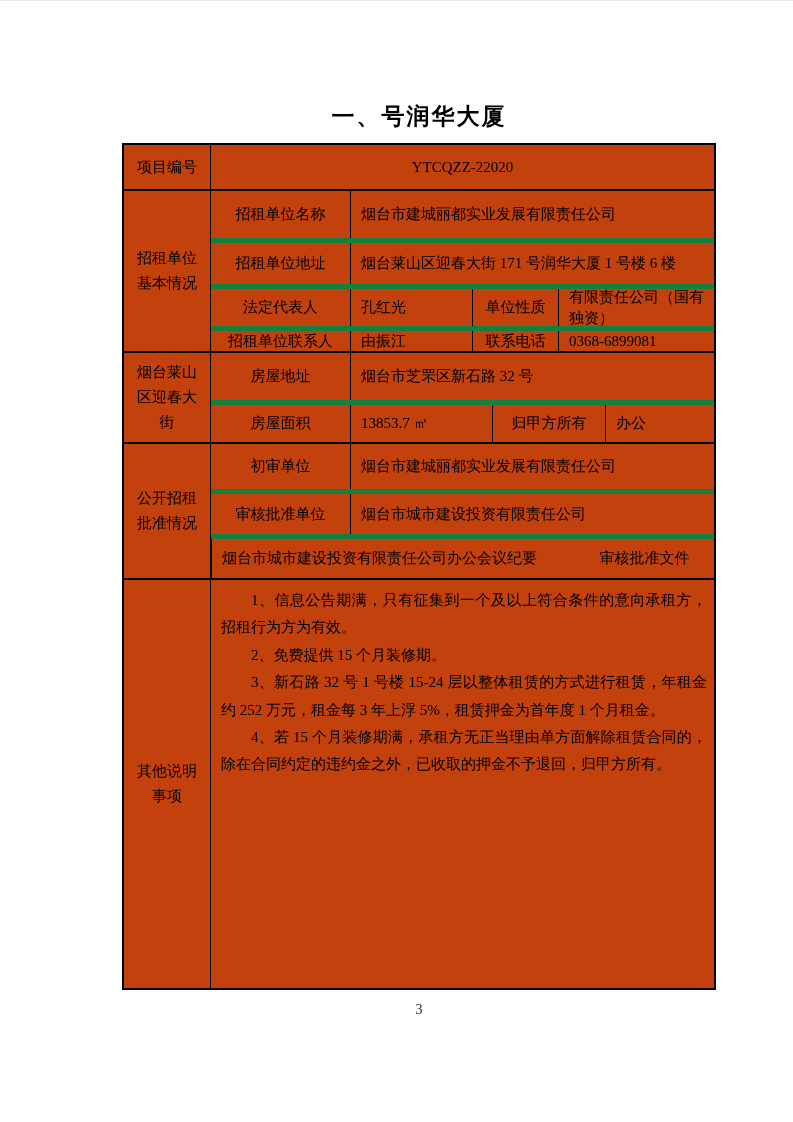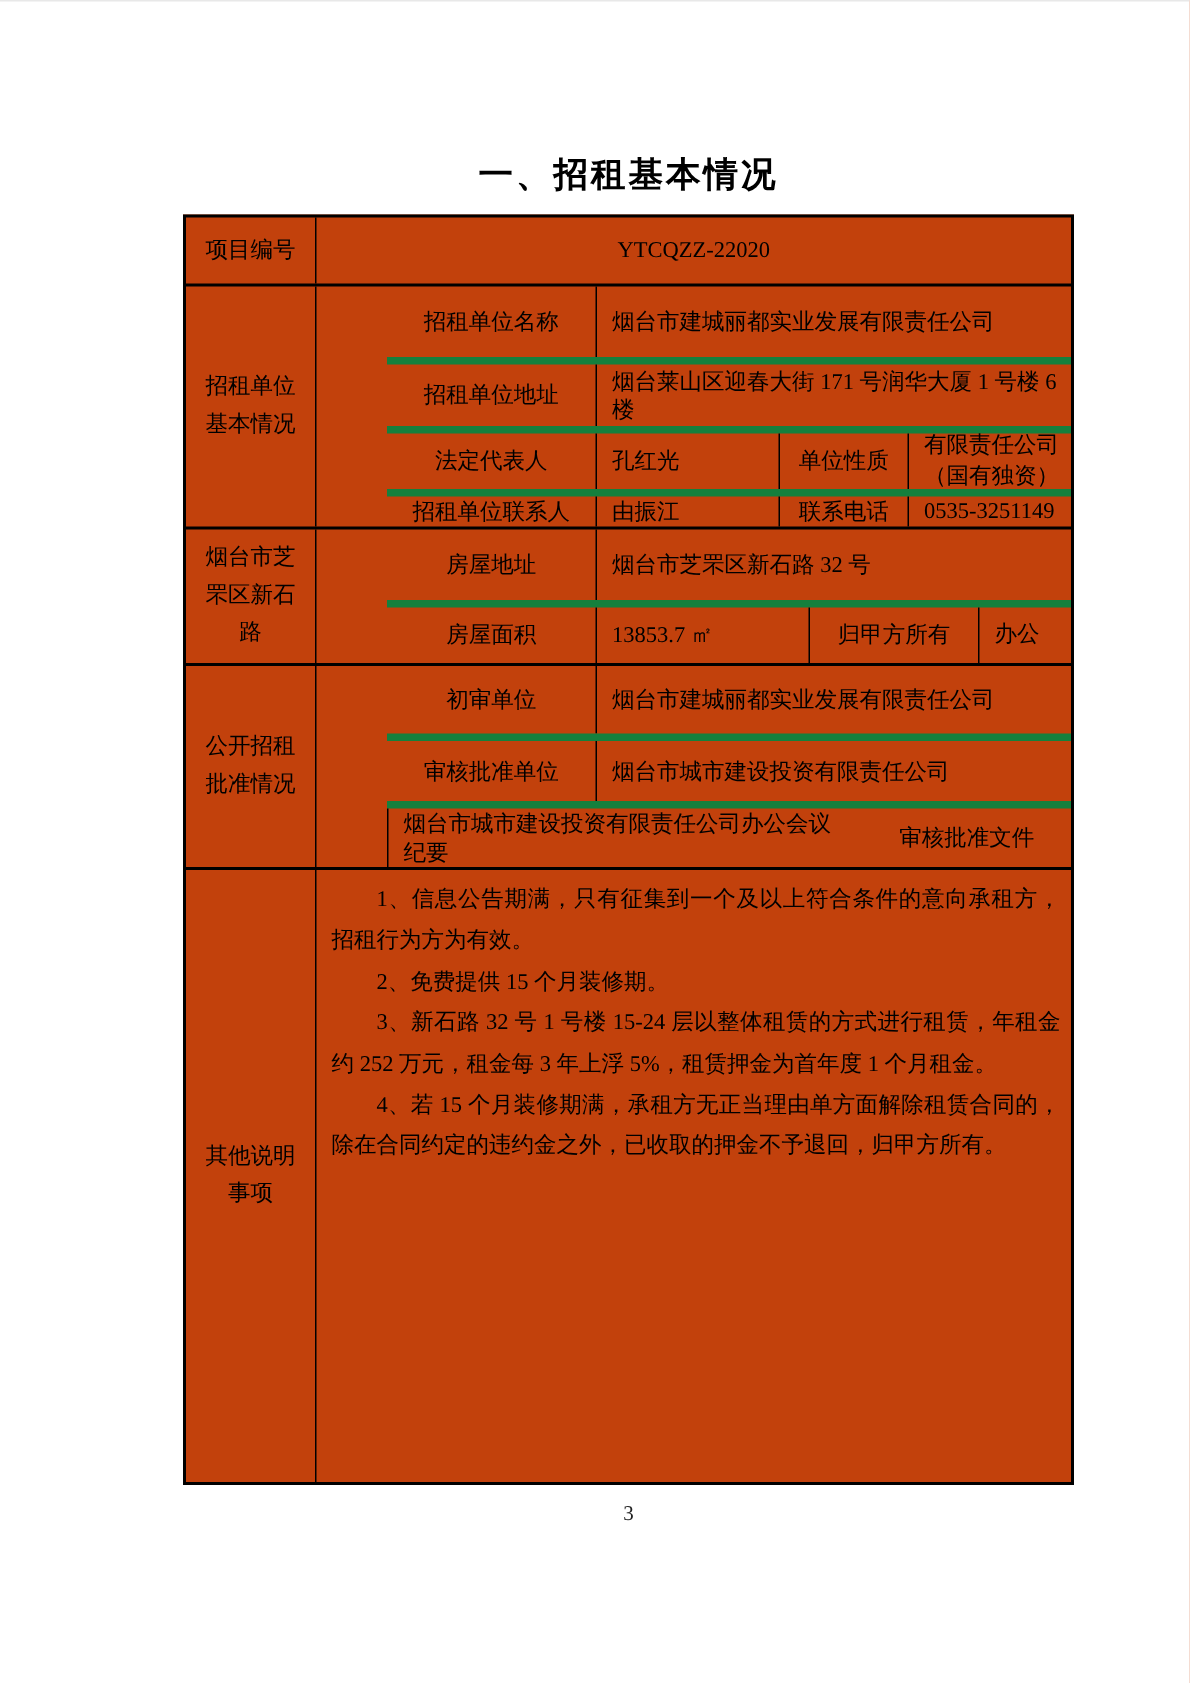--- a/index.html
+++ b/index.html
@@ -50,21 +50,20 @@
     text-align: center;
     padding: 0 9px;
     line-height: 25px;
   }
   .gbody {
     flex: 1;
     min-width: 0;
     border-left: 1px solid #000;
     display: flex;
     flex-direction: column;
-    padding-left: 47px;
   }
 
   .trow { display: flex; min-width: 0; }
   .gbody > .trow + .trow { border-top: 5px solid #15803d; }
 
   .h42 { height: 42px; } .h43 { height: 25px; } .h44 { height: 44px; }
   .h45 { height: 45px; } .h46 { height: 46px; } .h47 { height: 47px; }
 
   .cell { display: flex; align-items: center; min-width: 0; }
   .fld {
@@ -118,21 +117,21 @@
     font-size: 14px;
     color: #222;
   }
 </style>
 </head>
 <body>
 
 <div class="page">
   <div class="content">
 
-    <h1 class="doc-title">一、招租基本情况</h1>
+    <h1 class="doc-title">一、号润华大厦</h1>
 
     <div class="doc-table">
 
       <div class="section h44">
         <div class="cell ghead">项目编号</div>
         <div class="cell val centered">YTCQZZ-22020</div>
       </div>
 
       <div class="section">
         <div class="cell ghead">招租单位基本情况</div>
@@ -148,27 +147,27 @@
           <div class="trow h42">
             <div class="cell fld">法定代表人</div>
             <div class="cell mid">孔红光</div>
             <div class="cell fld2">单位性质</div>
             <div class="cell last">有限责任公司（国有独资）</div>
           </div>
           <div class="trow h43">
             <div class="cell fld">招租单位联系人</div>
             <div class="cell mid">由振江</div>
             <div class="cell fld2">联系电话</div>
-            <div class="cell last">0535-3251149</div>
+            <div class="cell last">0368-6899081</div>
           </div>
         </div>
       </div>
 
       <div class="section">
-        <div class="cell ghead">烟台市芝罘区新石路</div>
+        <div class="cell ghead">烟台莱山区迎春大街</div>
         <div class="gbody">
           <div class="trow h47">
             <div class="cell fld">房屋地址</div>
             <div class="cell val">烟台市芝罘区新石路 32 号</div>
           </div>
           <div class="trow h42">
             <div class="cell fld">房屋面积</div>
             <div class="cell mid wide">13853.7 ㎡</div>
             <div class="cell fld2 wide">归甲方所有</div>
             <div class="cell last">办公</div>

